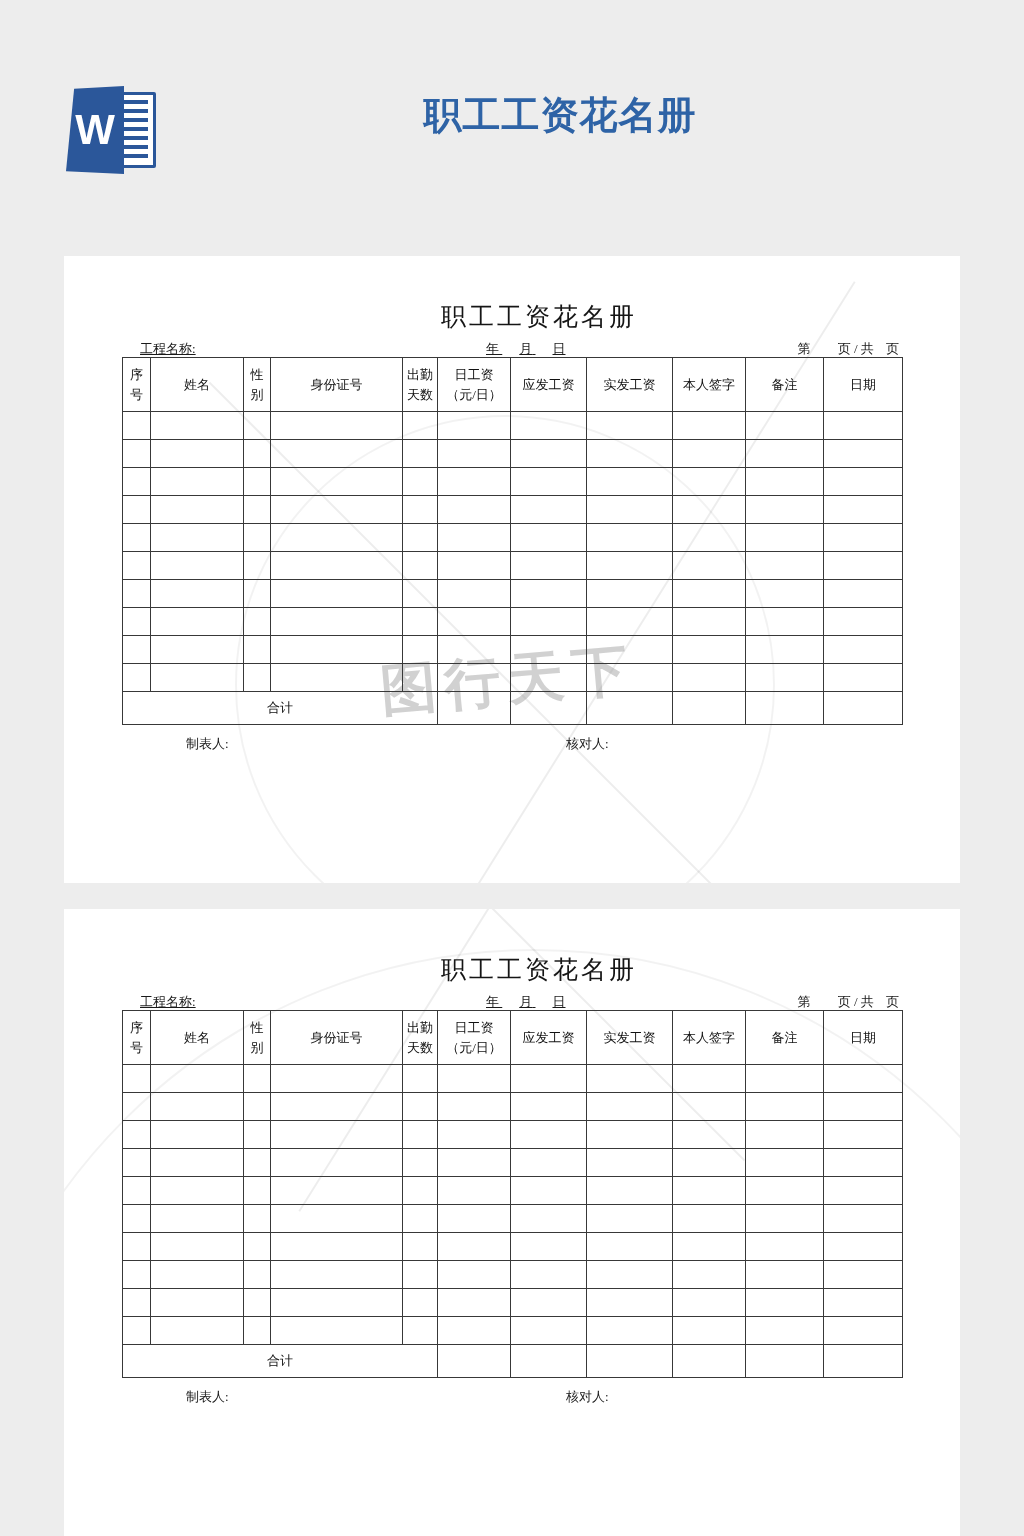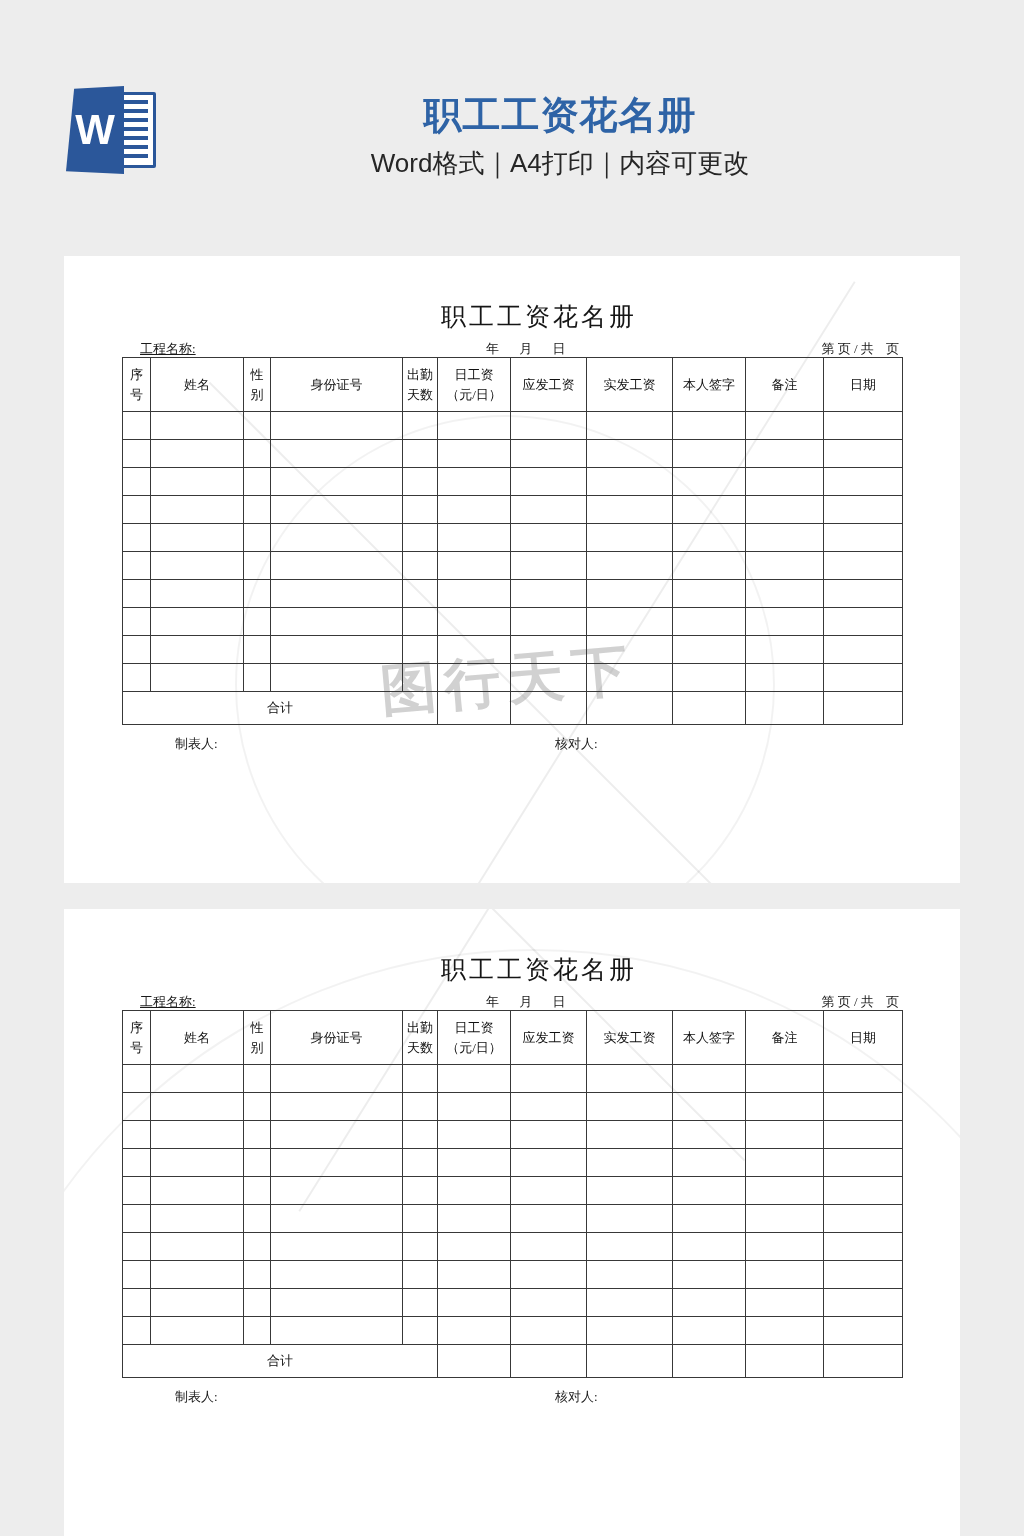--- a/index.html
+++ b/index.html
@@ -52,41 +52,41 @@
     position:absolute;top:44px;left:27px;width:100%;text-align:center;
     font-family:"Liberation Serif","DejaVu Serif",serif;
     font-size:25px;letter-spacing:3px;color:#151515;font-weight:400;margin:0;
   }
   .meta-row{
     position:absolute;top:84px;left:58px;width:780px;height:17px;
     font-family:"Liberation Serif","DejaVu Serif",serif;
     font-size:13px;color:#1a1a1a;
   }
   .meta-project{position:absolute;left:18px;top:0;text-decoration:underline;}
-  .meta-date{position:absolute;left:364px;top:0;}
+  .meta-date{position:absolute;left:364px;top:0;text-decoration:underline;}
   .meta-date span + span{margin-left:17px;}
   .meta-pages{position:absolute;right:3px;top:0;}
-  .meta-pages .sep1{}
+  .meta-pages .sep1{margin-left:24px;}
   .meta-pages .sep2{margin-left:9px;}
 
   table.roster{
     position:absolute;top:101px;left:58px;width:780px;
     border-collapse:collapse;table-layout:fixed;
     font-family:"Liberation Serif","DejaVu Serif",serif;
     font-size:13px;color:#111;
   }
   .roster th,.roster td{border:1px solid var(--line);padding:0;text-align:center;vertical-align:middle;}
   .roster thead tr{height:54px;}
   .roster th{font-weight:400;white-space:pre-line;line-height:1.5;}
   .roster tbody tr{height:28px;}
   .roster tfoot tr{height:33px;}
   .total-cell{text-align:center;font-family:Liberation Serif, serif;}
 
   .sign-row{
-    position:absolute;top:479px;left:47px;width:780px;height:17px;
+    position:absolute;top:479px;left:58px;width:780px;height:17px;
     font-family:"Liberation Serif","DejaVu Serif",serif;
     font-size:13px;color:#1a1a1a;
   }
   .sign-preparer{position:absolute;left:64px;}
   .sign-checker{position:absolute;left:408px;margin-left:36px;}
 
   
   .wm-text{
     position:absolute;left:316px;top:396px;margin:0;
     font-family:"Liberation Serif","DejaVu Serif",serif;
@@ -109,21 +109,20 @@
   <div class="word-icon">
     <div class="icon-doc">
       <div class="icon-doc-lines"></div>
     </div>
     <div class="icon-panel">
       <span class="icon-w">W</span>
     </div>
   </div>
   <div class="header-text">
     <div class="header-title">职工工资花名册</div>
-    <div class="header-subtitle">Word格式｜A4打印｜内容可更改</div>
   </div>
 </div>
 
 <div id="pages">
   <div class="page" data-page="1">
     <div class="wm-circle"></div>
     <div class="wm-line wm-l1"></div>
     <div class="wm-line wm-l2"></div>
     <p class="wm-text">图行天下</p>
 

